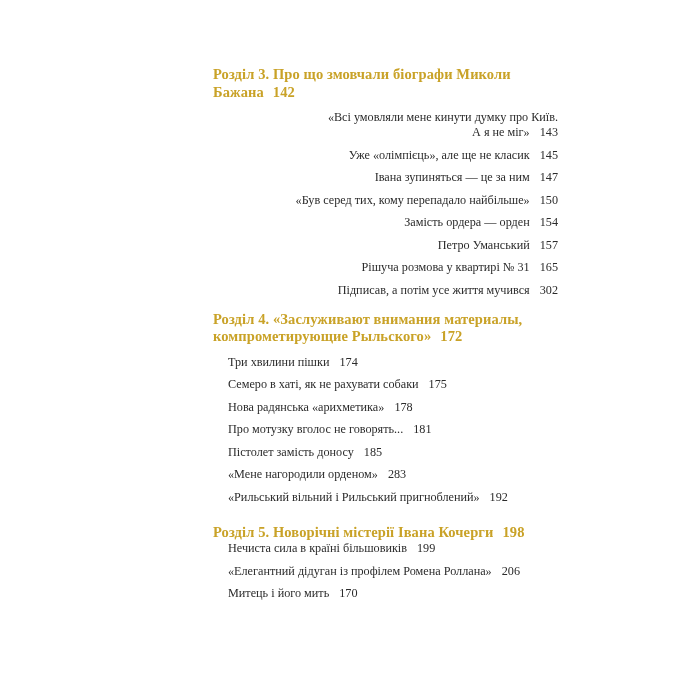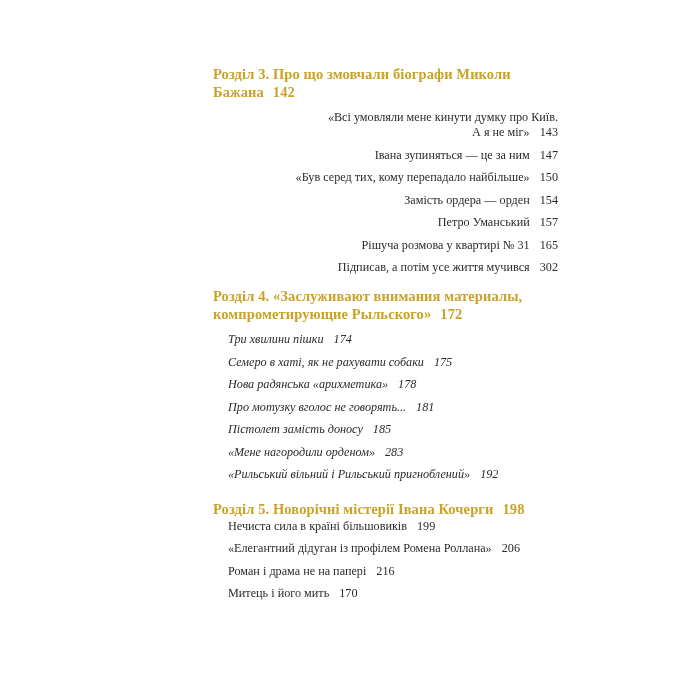--- a/index.html
+++ b/index.html
@@ -65,36 +65,37 @@
     white-space: nowrap;
   }
 
   
   .section-1 .section-heading { margin-top: 0; }
   .section-1 .entry-list { margin-top: 9px; text-align: right; }
   .section-1 .entry { margin-bottom: 7.5px; }
 
   .section-2 { margin-top: 13px; }
   .section-2 .entry-list { margin-top: 9px; }
-  .section-2 .entry { margin-bottom: 7.5px; font-style: italic; }
+  .section-2 .entry { margin-bottom: 7.5px; }
 
   .section-3 { margin-top: 19px; }
   .section-3 .entry-list { }
   .section-3 .entry { margin-bottom: 7.5px; }
 </style>
 </head>
 <body>
 
 <div id="toc-page">
 
   <section class="toc-section section-1">
     <h2 class="section-heading"><span>Розділ 3. Про що змовчали біографи Миколи Бажана</span><span class="heading-page">142</span></h2>
     <ul class="entry-list">
       <li class="entry"><span>«Всі умовляли мене кинути думку про Київ.
 А я не міг»</span><span class="entry-page">143</span></li>
+      <li class="entry"><span>Уже «олімпієць», але ще не класик</span><span class="entry-page">145</span></li>
       <li class="entry"><span>Івана зупиняться — це за ним</span><span class="entry-page">147</span></li>
       <li class="entry"><span>«Був серед тих, кому перепадало найбільше»</span><span class="entry-page">150</span></li>
       <li class="entry"><span>Замість ордера — орден</span><span class="entry-page">154</span></li>
       <li class="entry"><span>Петро Уманський</span><span class="entry-page">157</span></li>
       <li class="entry"><span>Рішуча розмова у квартирі № 31</span><span class="entry-page">165</span></li>
       <li class="entry"><span>Підписав, а потім усе життя мучився</span><span class="entry-page">302</span></li>
     </ul>
   </section>
 
   <section class="toc-section section-2">
@@ -108,18 +109,17 @@
       <li class="entry"><span>«Мене нагородили орденом»</span><span class="entry-page">283</span></li>
       <li class="entry"><span>«Рильський вільний і Рильський пригноблений»</span><span class="entry-page">192</span></li>
     </ul>
   </section>
 
   <section class="toc-section section-3">
     <h2 class="section-heading"><span>Розділ 5. Новорічні містерії Івана Кочерги</span><span class="heading-page">198</span></h2>
     <ul class="entry-list">
       <li class="entry"><span>Нечиста сила в країні більшовиків</span><span class="entry-page">199</span></li>
       <li class="entry"><span>«Елегантний дідуган із профілем Ромена Роллана»</span><span class="entry-page">206</span></li>
-      <li class="entry"><span>Роман і драма не на папері</span><span class="entry-page">216</span></li>
       <li class="entry"><span>Митець і його мить</span><span class="entry-page">170</span></li>
     </ul>
   </section>
 
 </div>
 
 </body></html>

